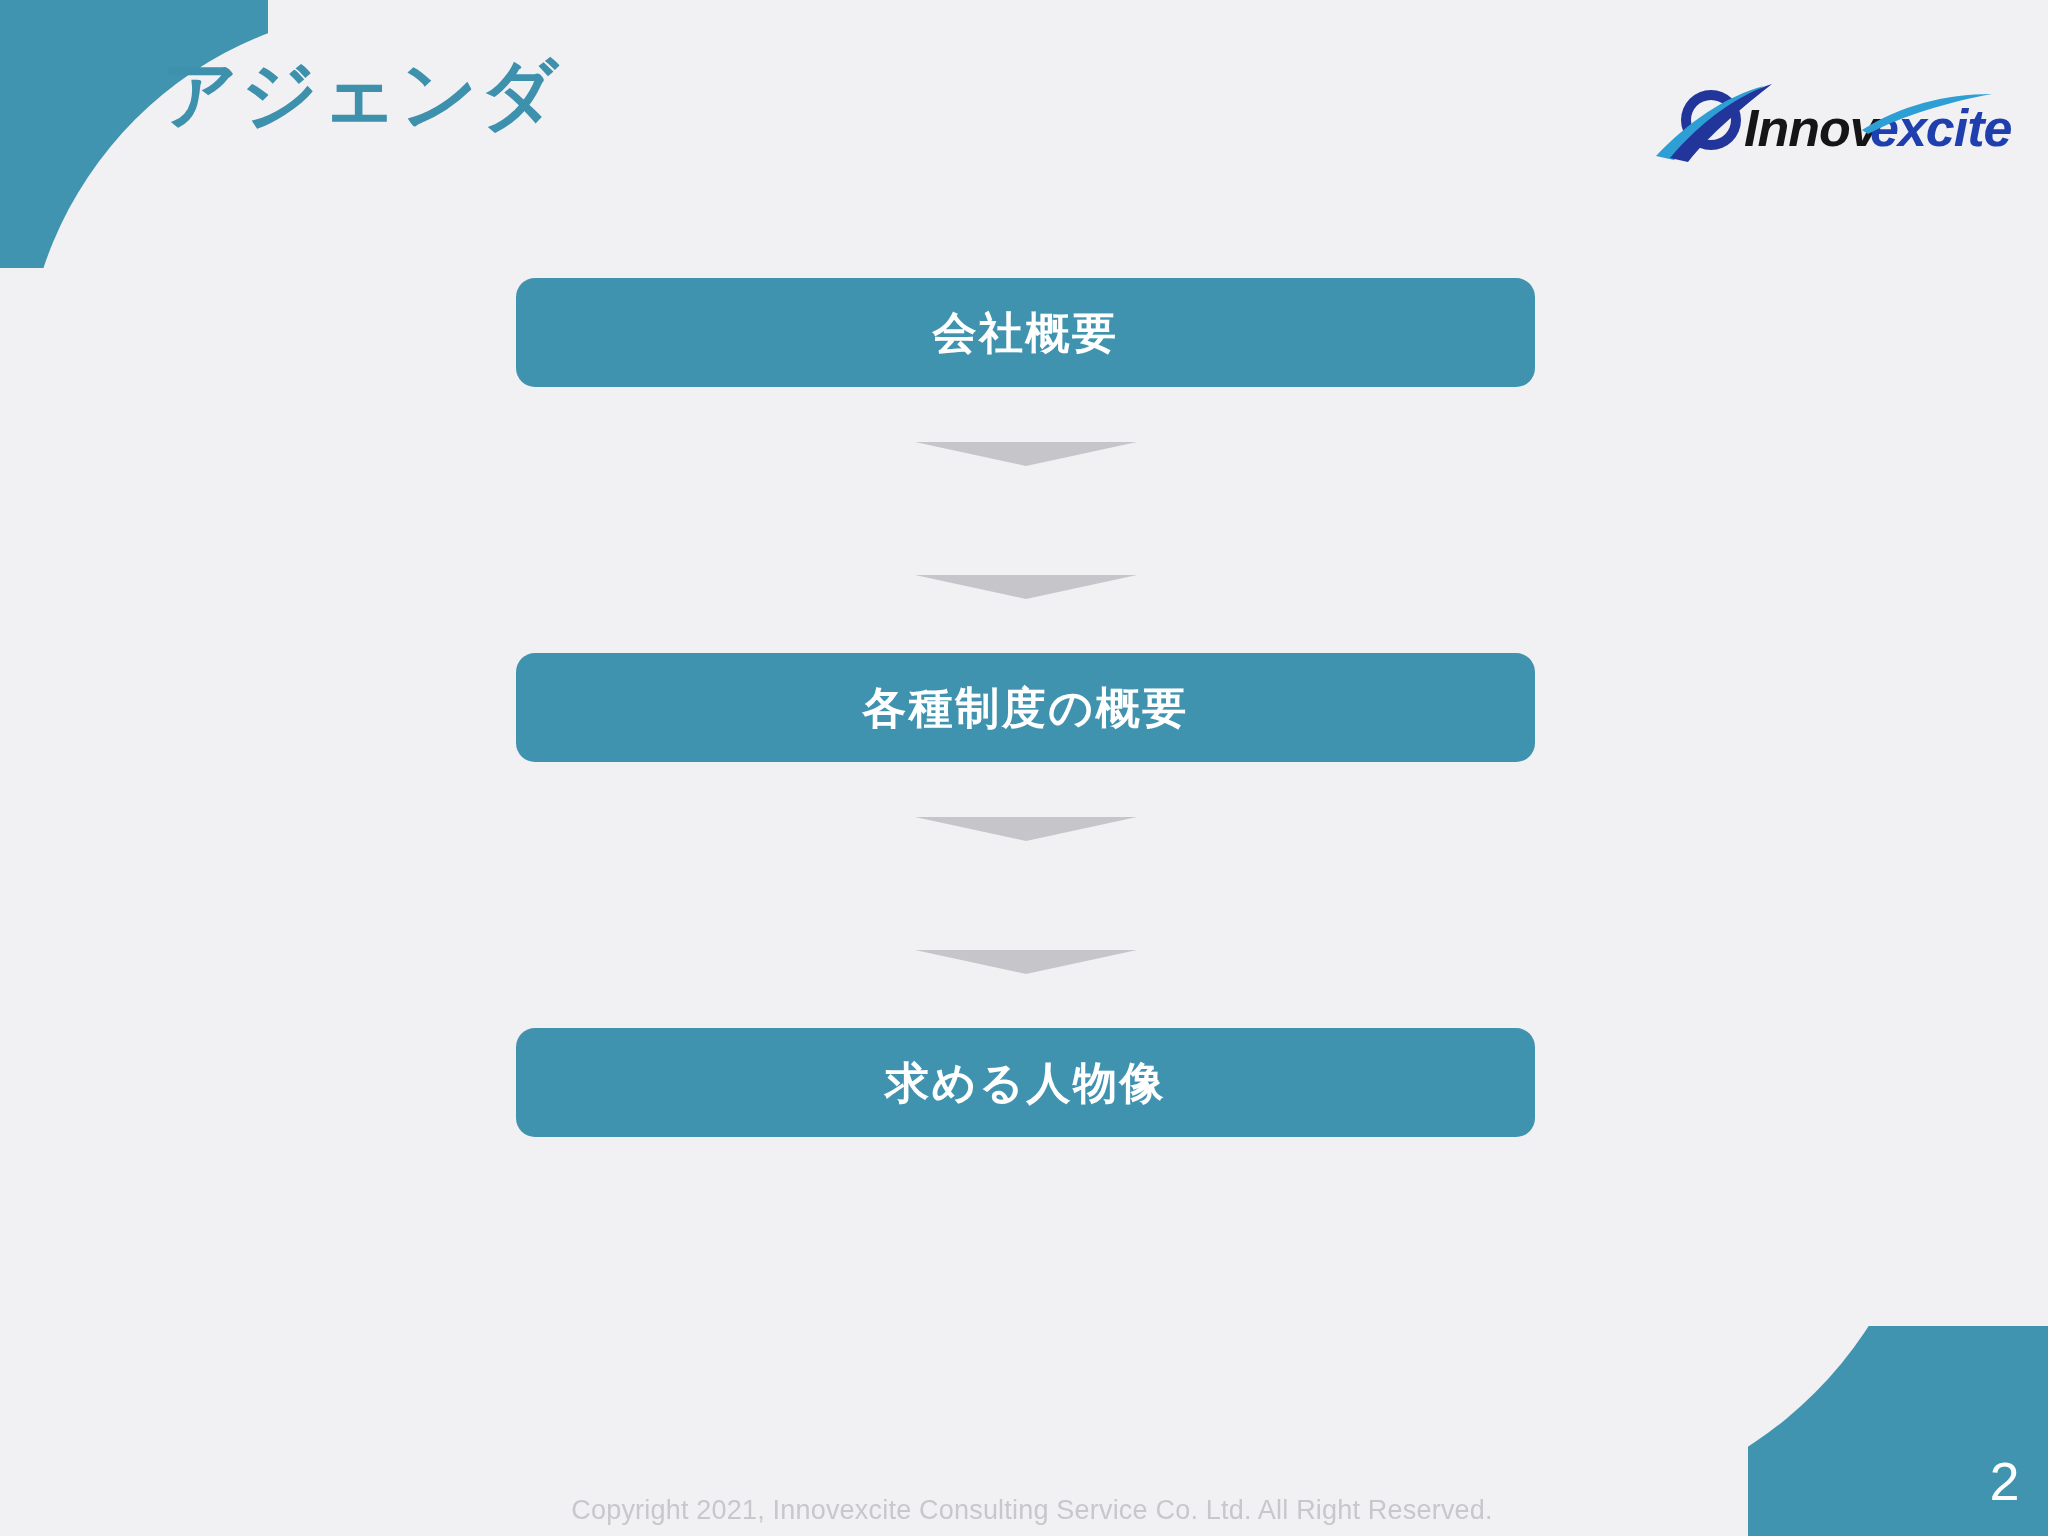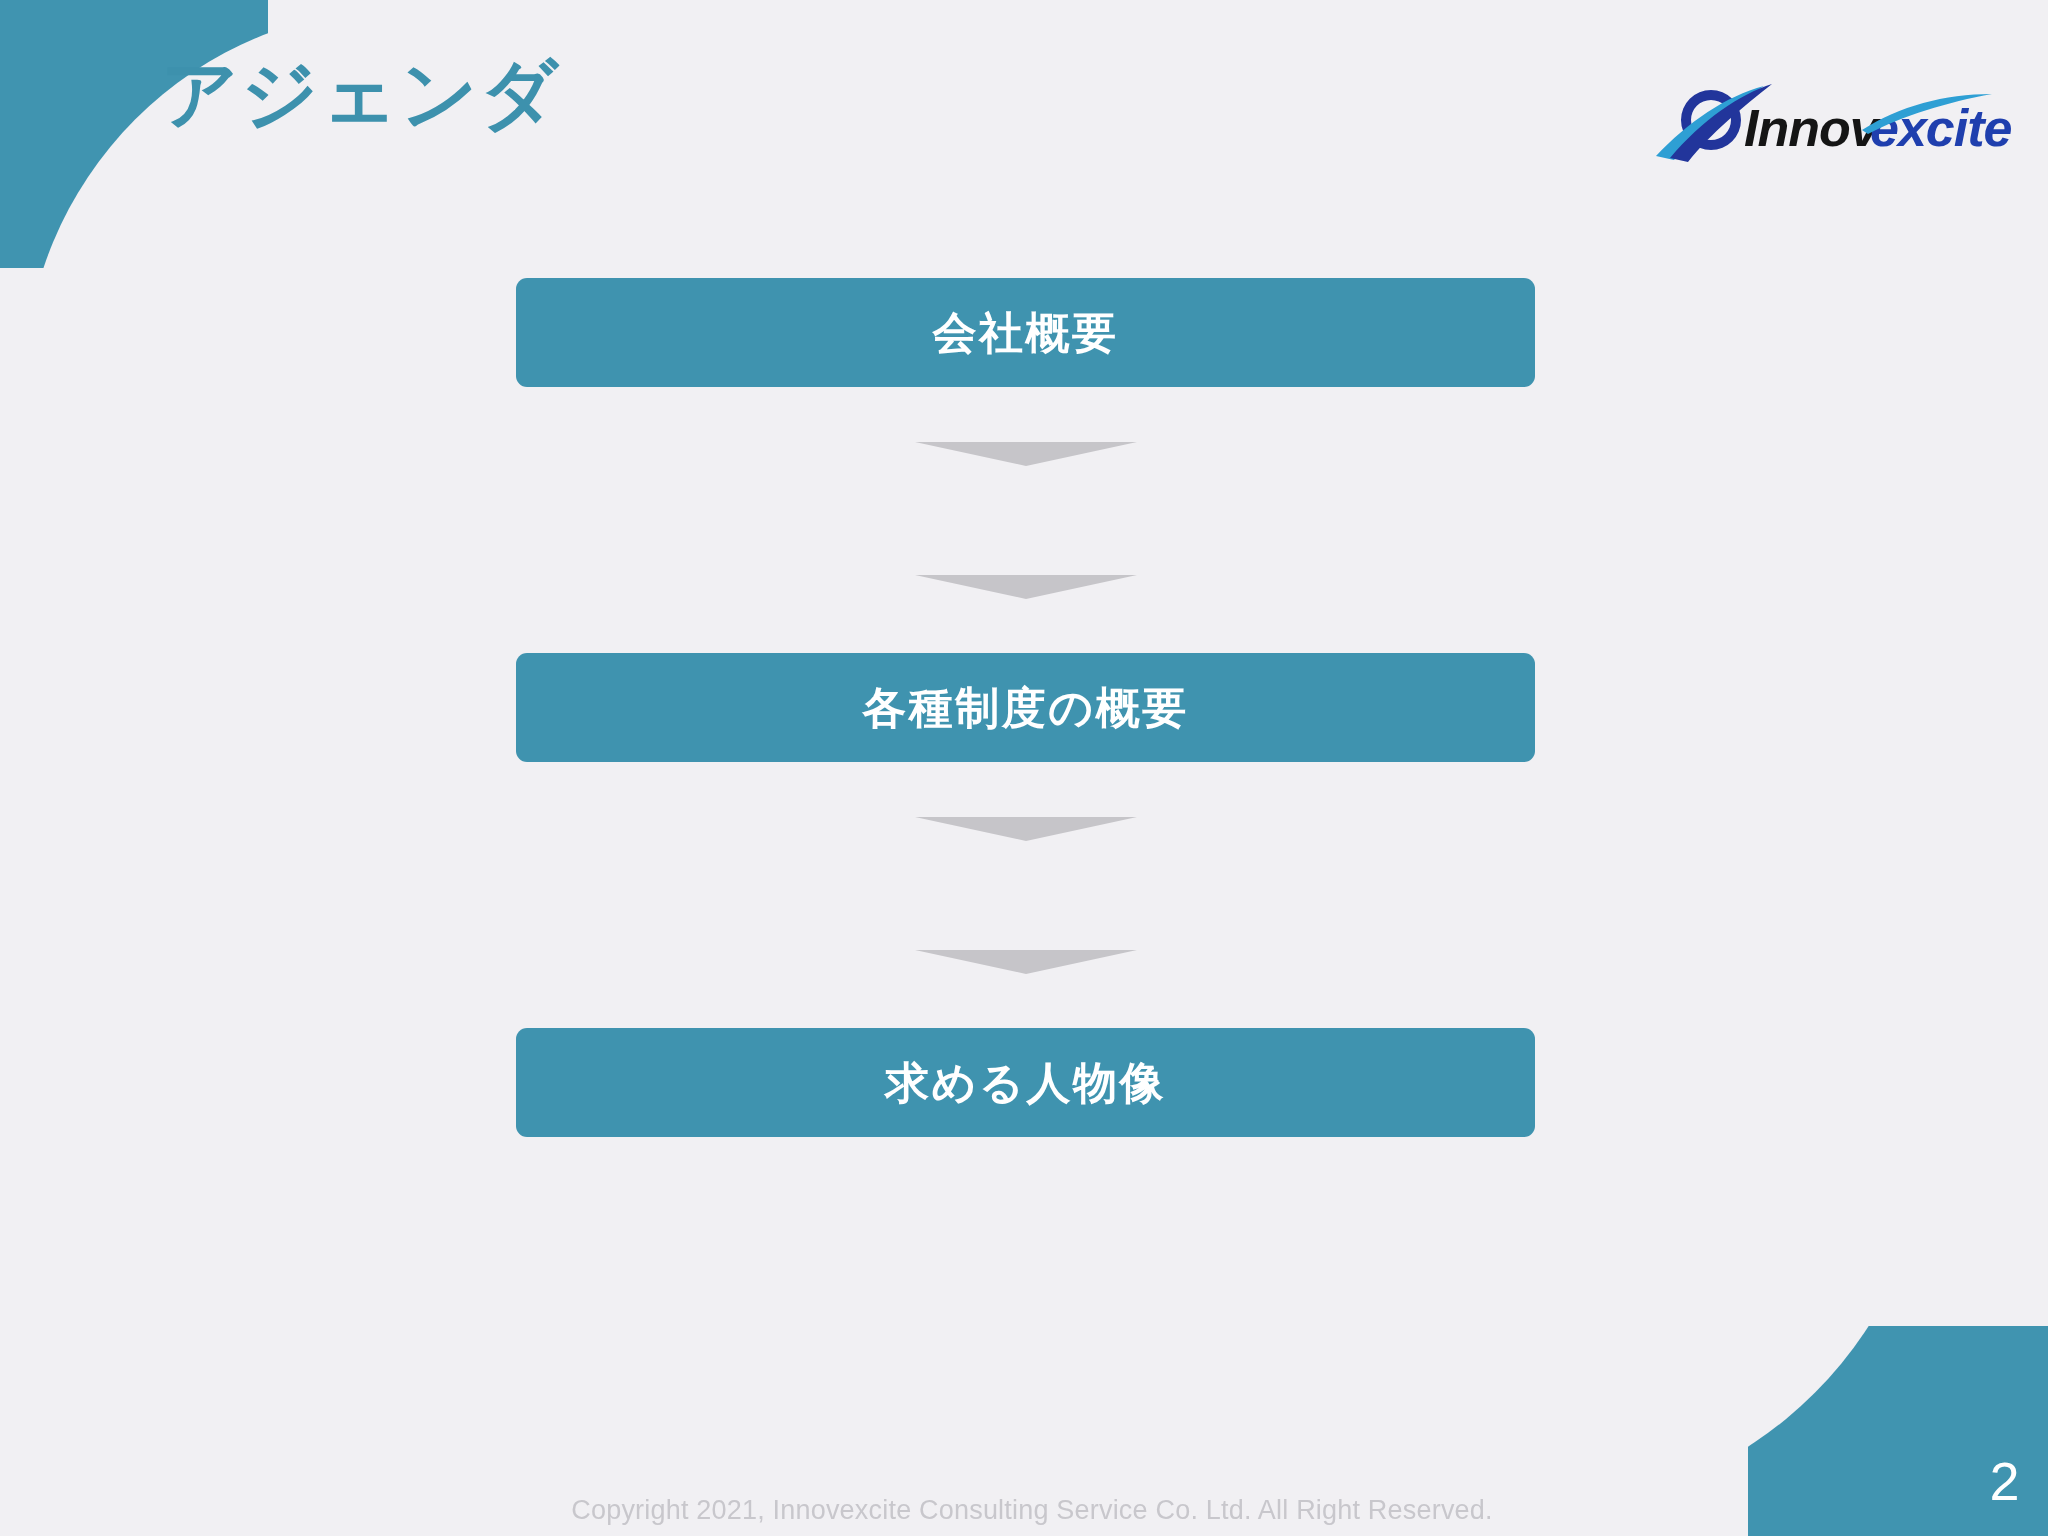--- a/index.html
+++ b/index.html
@@ -107,21 +107,21 @@
 
   .agenda-item {
     position: relative;
   }
 
   .agenda-box {
     width: 100%;
     height: 109px;
     box-sizing: border-box;
     background: #3F93AF;
-    border-radius: 11px;
+    border-radius: 19px;
     display: flex;
     align-items: center;
     justify-content: center;
     color: #FFFFFF;
     font-size: 44px;
     font-weight: 700;
     letter-spacing: 2.5px;
     line-height: 1;
   }
 

